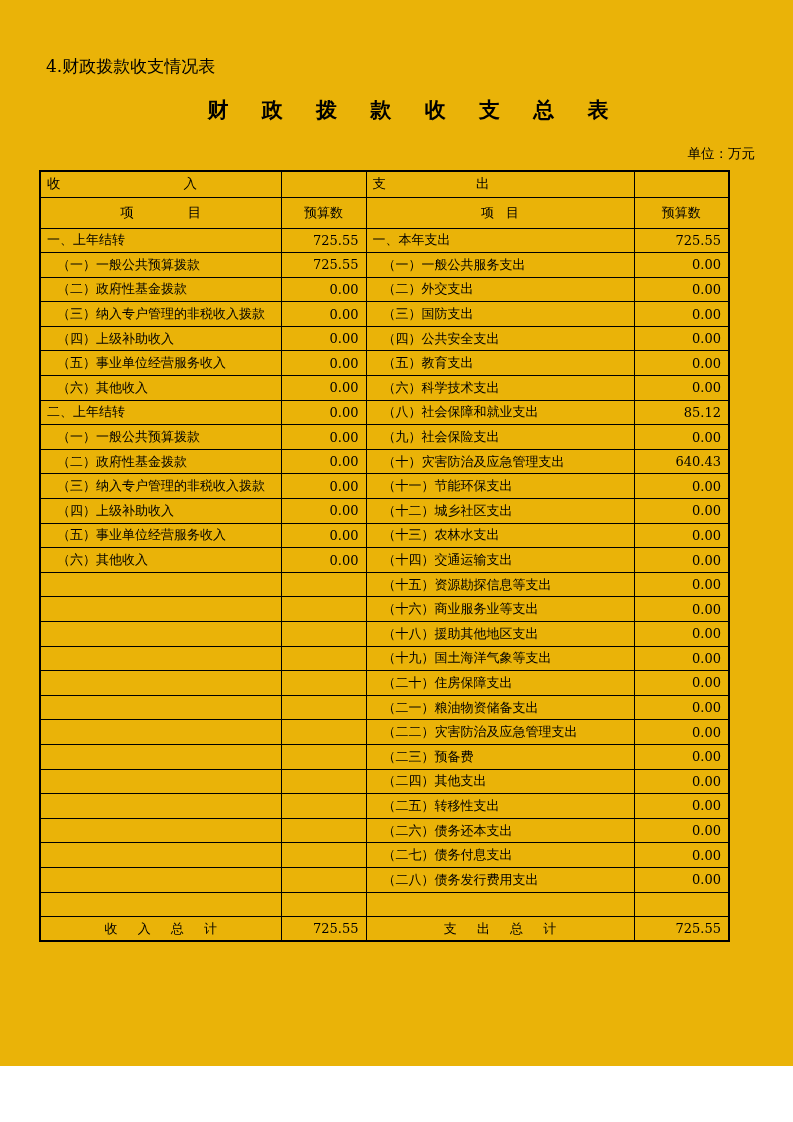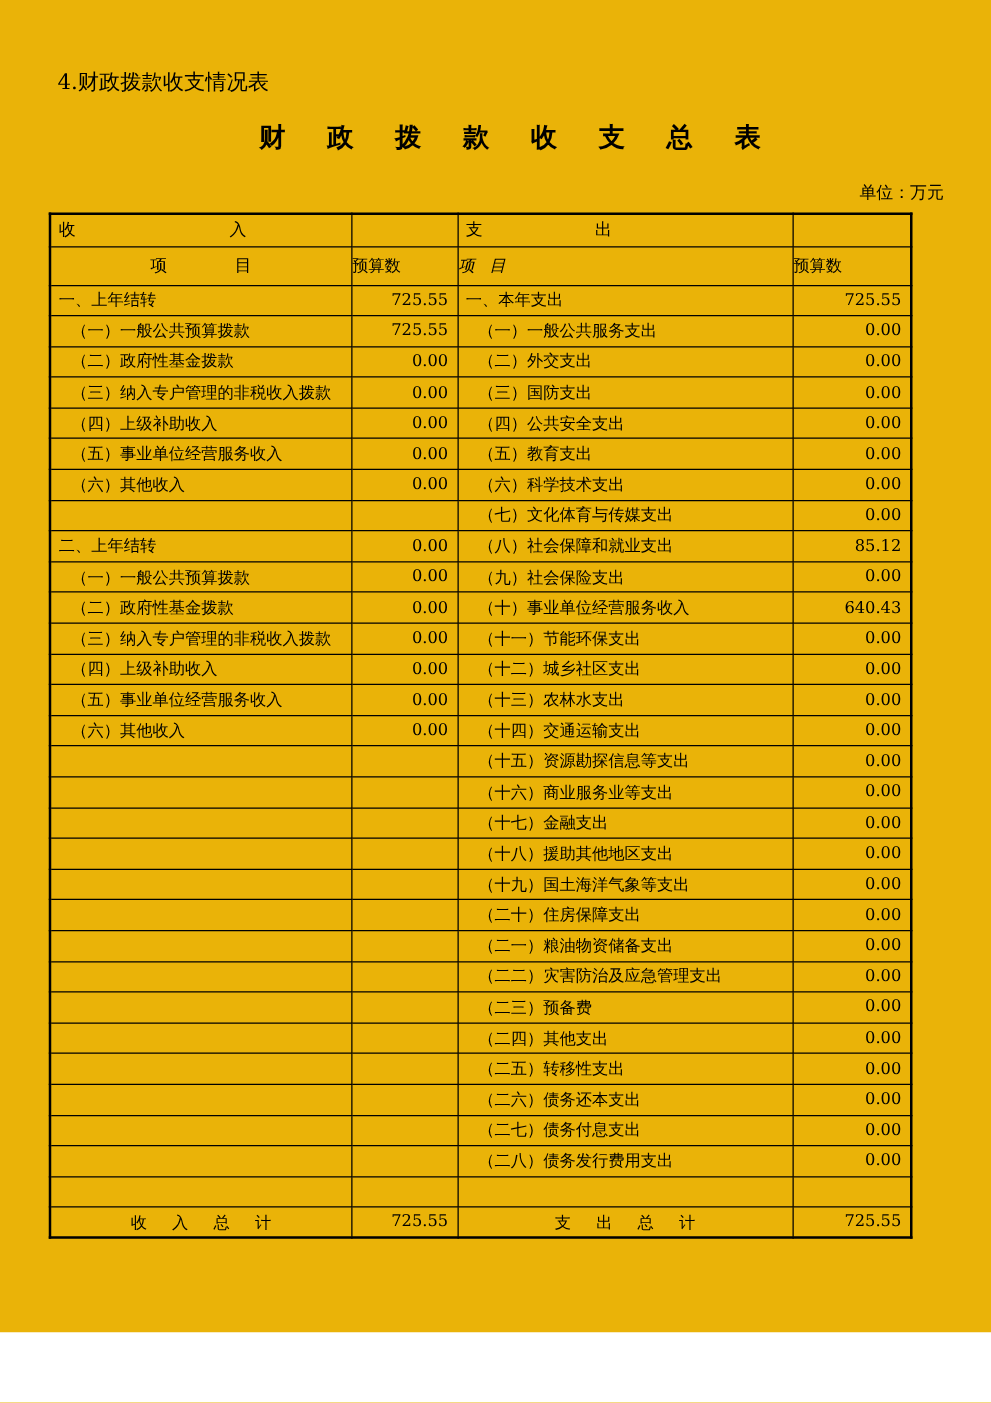--- a/index.html
+++ b/index.html
@@ -56,22 +56,22 @@
     overflow: hidden;
     white-space: nowrap;
   }
   tr.hrow1 { height: 26px; }
   tr.hrow2 { height: 31px; }
   tr.drow  { height: 24.6px; }
   .spread { display: flex; justify-content: space-between; margin-left: 6px; font-size: 13.5px; }
   .spread-income  { width: 150px; }
   .spread-expense { width: 117px; }
   .pair { display: flex; justify-content: center; gap: 54px; font-size: 13.5px; }
-  .center { text-align: left; margin-top: 12px; }
-  .wspace { word-spacing: 8px; font-style: italic; }
+  .center { text-align: center; margin-top: 12px; }
+  .wspace { word-spacing: 8px; }
   td.item { text-align: left; padding-left: 6px; }
   td.item.sub { padding-left: 16px; }
   td.val { text-align: right; padding-right: 7px; }
   tr.total td.item { text-align: center; padding-left: 0; word-spacing: 16px; }
   .page-number {
     position: absolute;
     top: 1026px;
     left: 0;
     width: 100%;
     text-align: right;
@@ -169,45 +169,39 @@
           <td class="val">0.00</td>
         </tr>
 
         <tr class="drow">
           <td class="item sub">（六）其他收入</td>
           <td class="val">0.00</td>
           <td class="item sub">（六）科学技术支出</td>
           <td class="val">0.00</td>
         </tr>
 
-        <tr class="drow">
-          <td class="item"></td>
-          <td class="val"></td>
-          <td class="item sub">（七）文化体育与传媒支出</td>
-          <td class="val">0.00</td>
-        </tr>
 
         <tr class="drow">
           <td class="item">二、上年结转</td>
           <td class="val">0.00</td>
           <td class="item sub">（八）社会保障和就业支出</td>
           <td class="val">85.12</td>
         </tr>
 
         <tr class="drow">
           <td class="item sub">（一）一般公共预算拨款</td>
           <td class="val">0.00</td>
           <td class="item sub">（九）社会保险支出</td>
           <td class="val">0.00</td>
         </tr>
 
         <tr class="drow">
           <td class="item sub">（二）政府性基金拨款</td>
           <td class="val">0.00</td>
-          <td class="item sub">（十）事业单位经营服务收入</td>
+          <td class="item sub">（十）灾害防治及应急管理支出</td>
           <td class="val">640.43</td>
         </tr>
 
         <tr class="drow">
           <td class="item sub">（三）纳入专户管理的非税收入拨款</td>
           <td class="val">0.00</td>
           <td class="item sub">（十一）节能环保支出</td>
           <td class="val">0.00</td>
         </tr>
 
@@ -239,26 +233,20 @@
           <td class="val">0.00</td>
         </tr>
 
         <tr class="drow">
           <td class="item"></td>
           <td class="val"></td>
           <td class="item sub">（十六）商业服务业等支出</td>
           <td class="val">0.00</td>
         </tr>
 
-        <tr class="drow">
-          <td class="item"></td>
-          <td class="val"></td>
-          <td class="item sub">（十七）金融支出</td>
-          <td class="val">0.00</td>
-        </tr>
 
         <tr class="drow">
           <td class="item"></td>
           <td class="val"></td>
           <td class="item sub">（十八）援助其他地区支出</td>
           <td class="val">0.00</td>
         </tr>
 
         <tr class="drow">
           <td class="item"></td>

